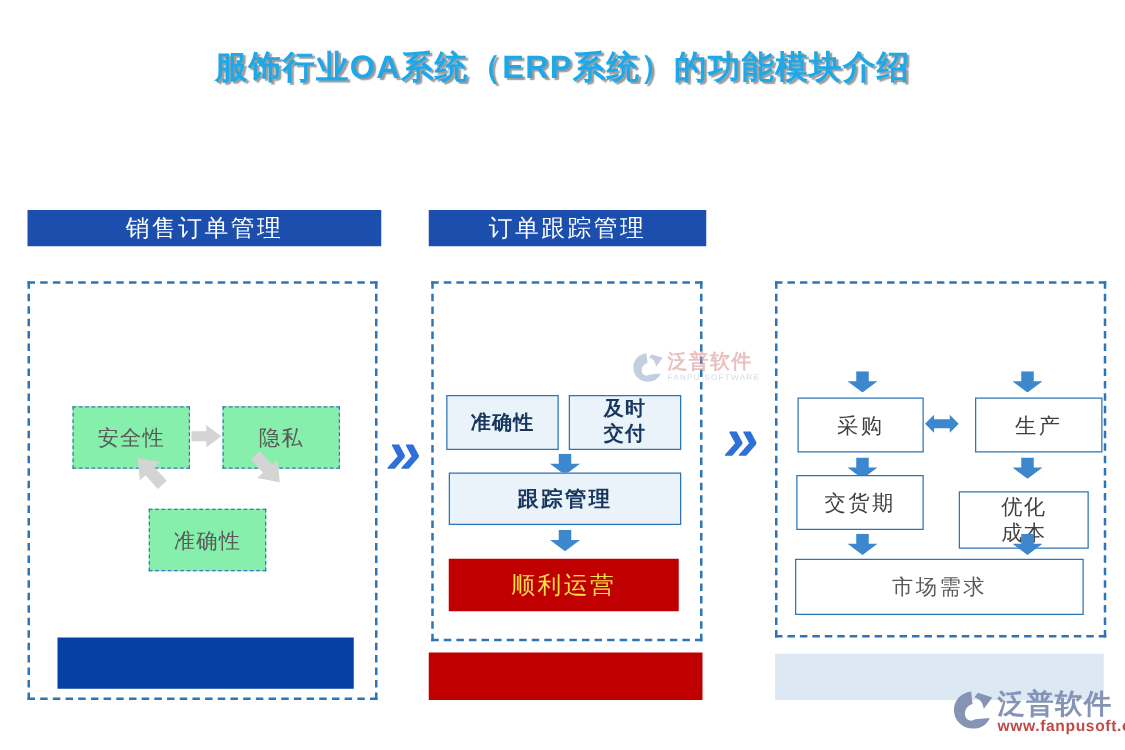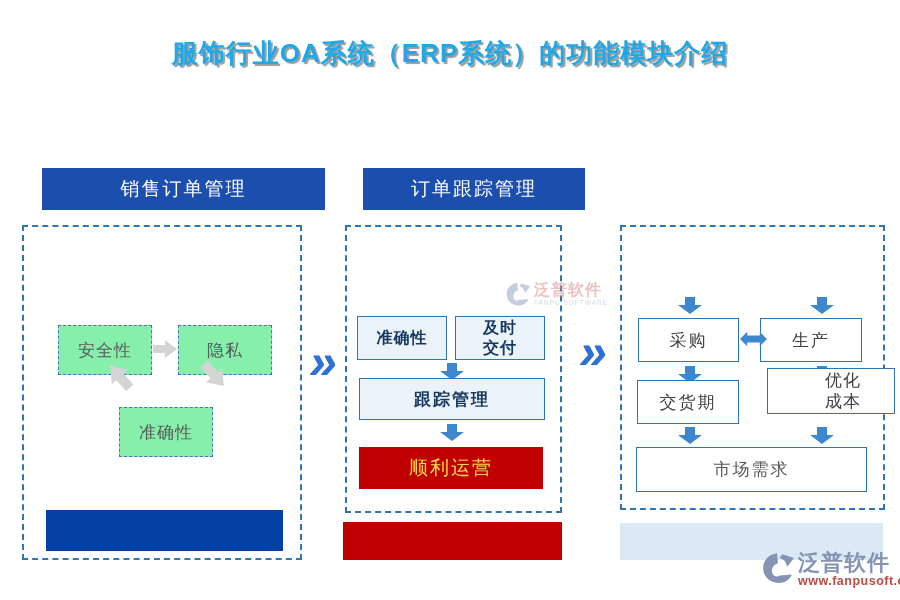--- a/index.html
+++ b/index.html
@@ -8,23 +8,23 @@
 
   .title{position:absolute;top:36px;left:0;width:100%;text-align:center;
          font-size:26px;font-weight:bold;color:var(--title_blue);
          letter-spacing:1px;text-shadow:2px 2px 1px #9b9b9b;}
 
   .panel{position:absolute;top:168px;}
   .panel1{left:22px;width:283px;height:400px;}
   .panel2{left:343px;width:222px;height:400px;}
   .panel3{left:620px;width:265px;height:400px;}
 
-  .hdr{position:absolute;left:0;top:0;height:42px;background:var(--header_blue);
+  .hdr{position:absolute;left:0;top:0;height:29px;background:var(--header_blue);
        color:#fff;display:flex;align-items:center;justify-content:center;
-       font-size:19px;letter-spacing:2px;margin-left:20px;}
+       font-size:19px;letter-spacing:2px;}
   .dashbox{position:absolute;border:2px dashed var(--border_blue);}
 
   .dbox{position:absolute;border:1.5px dashed var(--inner_dash);background:#86efac;
         display:flex;align-items:center;justify-content:center;
         font-size:17px;color:var(--gray_text);letter-spacing:1px;}
 
   .sbox{position:absolute;border:1.5px solid var(--border_blue);background:var(--box_fill);
         display:flex;align-items:center;justify-content:center;text-align:center;
         font-size:16px;font-weight:bold;color:var(--navy_text);letter-spacing:1px;}
   .wbox{position:absolute;border:1.5px solid var(--border_blue);background:#fff;
@@ -124,41 +124,41 @@
           <path d="M7 0 H17 V8 H24 L12 17 0 8 H7 Z" fill="currentColor"></path>
         </svg>
     </span>
     <span class="arrow a-blue" style="left:190px;top:129px;">
       <svg width="24" height="17" viewBox="0 0 24 17">
           <path d="M7 0 H17 V8 H24 L12 17 0 8 H7 Z" fill="currentColor"></path>
         </svg>
     </span>
 
     <div class="wbox" style="left:18px;top:150px;width:99px;height:42px;">采购</div>
-    <div class="wbox" style="left:140px;top:150px;width:100px;height:42px;">生产</div>
+    <div class="wbox" style="left:160px;top:150px;width:100px;height:42px;">生产</div>
 
     <span class="arrow a-blue" style="left:120px;top:163px;">
       <svg width="27" height="16" viewBox="0 0 30 16">
           <path d="M8 0 L0 8 8 16 V12 H22 V16 L30 8 22 0 V4 H8 Z" fill="currentColor"></path>
         </svg>
     </span>
 
     <span class="arrow a-blue" style="left:58px;top:198px;">
       <svg width="24" height="17" viewBox="0 0 24 17">
           <path d="M7 0 H17 V8 H24 L12 17 0 8 H7 Z" fill="currentColor"></path>
         </svg>
     </span>
     <span class="arrow a-blue" style="left:190px;top:198px;">
       <svg width="24" height="17" viewBox="0 0 24 17">
           <path d="M7 0 H17 V8 H24 L12 17 0 8 H7 Z" fill="currentColor"></path>
         </svg>
     </span>
 
     <div class="wbox" style="left:17px;top:212px;width:100px;height:42px;">交货期</div>
-    <div class="wbox" style="left:147px;top:200px;width:102px;height:44px;padding-left:24px;">
+    <div class="wbox" style="left:147px;top:225px;width:102px;height:44px;">
       <span class="wrap2">优化成本</span>
     </div>
 
     <span class="arrow a-blue" style="left:58px;top:259px;">
       <svg width="24" height="17" viewBox="0 0 24 17">
           <path d="M7 0 H17 V8 H24 L12 17 0 8 H7 Z" fill="currentColor"></path>
         </svg>
     </span>
     <span class="arrow a-blue" style="left:190px;top:259px;">
       <svg width="24" height="17" viewBox="0 0 24 17">

